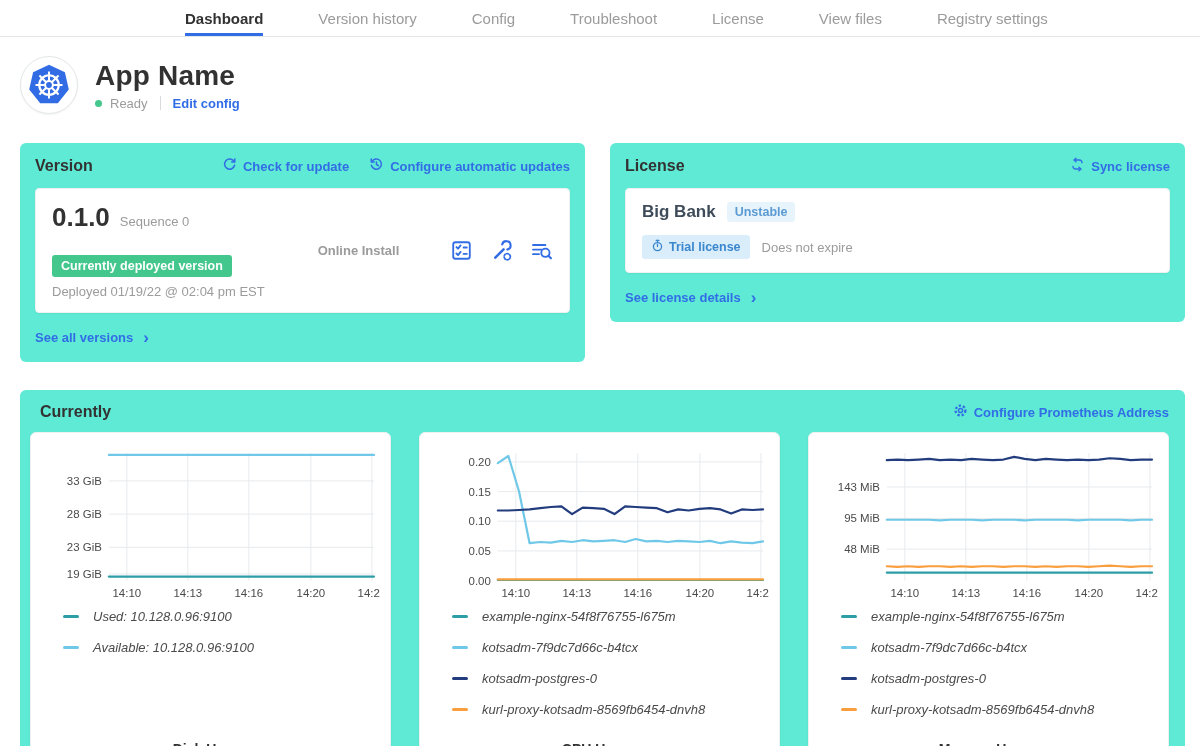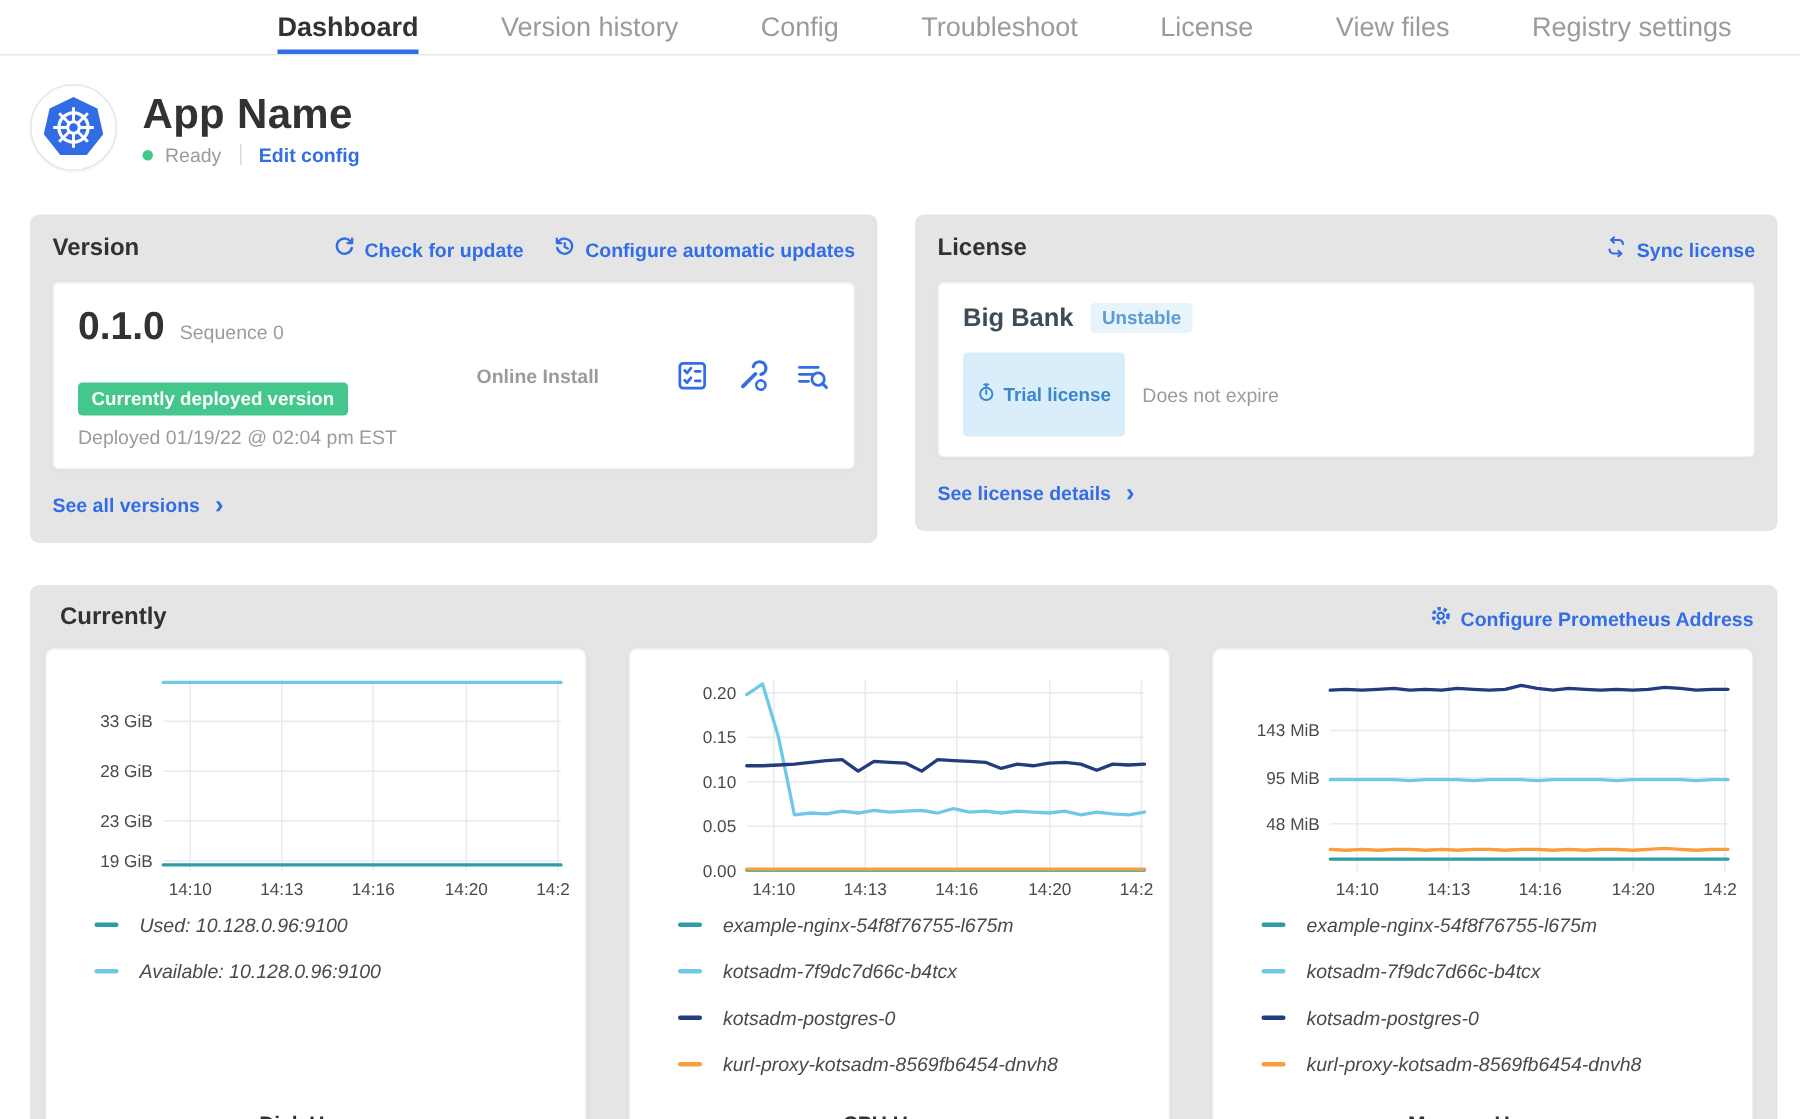--- a/index.html
+++ b/index.html
@@ -1,42 +1,42 @@
 <!DOCTYPE html>
 <html><head>
 <meta charset="utf-8">
 <style>
   * { box-sizing: border-box; margin: 0; padding: 0; }
   html,body { width: 1200px; background: #fff; font-family: "Liberation Sans", sans-serif; color: #323232; }
 
   
   .topnav { height: 37px; border-bottom: 1px solid #e5e8ea; background: #fff; }
   .topnav-inner { display: flex; gap: 55px; margin-left: 185px; height: 100%; }
-  .tab { font-size: 18px; color: #9b9b9b; display: flex; align-items: center; height: 100%;
+  .tab { font-size: 15px; color: #9b9b9b; display: flex; align-items: center; height: 100%;
          border-bottom: 3px solid transparent; padding-top: 3px; cursor: pointer; text-align: right; }
   .tab.active { color: #323232; font-weight: 700; border-bottom-color: #326de6; }
 
   
   .content { padding: 19px 15px 0 20px; }
   .app-header { display: flex; align-items: center; gap: 17px; }
   .logo-circle { width: 58px; height: 58px; border-radius: 50%; background: #fff;
                  border: 1px solid #e3e7e9; box-shadow: 0 1px 2px rgba(0,0,0,.05);
                  display: flex; align-items: center; justify-content: center; }
   .app-title { font-size: 28px; font-weight: 700; letter-spacing: .2px; }
   .status-row { display: flex; align-items: center; gap: 8px; margin-top: 4px; font-size: 13px; text-align: center; }
   .dot { width: 7px; height: 7px; border-radius: 50%; background: #44c78d; }
   .status-text { color: #9b9b9b; }
   .vdivider { width: 1px; height: 14px; background: #d7dbdd; margin: 0 4px; }
   a.blue-link { color: #326de6; font-weight: 700; font-size: 13px; text-decoration: none;
                 display: inline-flex; align-items: center; gap: 6px; cursor: pointer; }
   .chev { font-size: 17px; font-weight: 700; line-height: 1; margin-left: 4px; }
 
   
   .cards-row { display: flex; gap: 25px; margin-top: 29px; align-items: flex-start; }
-  .card { background: #e5e5e5; border-radius: 6px; padding: 14px 15px 16px 15px; }
+  .card { background: #5eead4; border-radius: 6px; padding: 14px 15px 16px 15px; }
   .version-card { width: 565px; flex: 0 0 565px; }
   .license-card { flex: 1; }
   .card-head { display: flex; align-items: center; justify-content: space-between; margin-bottom: 13px; }
   .card-head h2 { font-size: 16px; font-weight: 700; }
   .head-links { display: flex; gap: 20px; }
   .inner-card { background: #fff; border-radius: 4px; border: 1px solid #eef1f2;
                 box-shadow: 0 1px 2px rgba(0,0,0,.04); padding: 13px 16px; }
   .version-inner { display: flex; align-items: center; }
   .v-left { flex: 0 0 auto; min-width: 215px; }
   .v-num-row { display: flex; align-items: baseline; gap: 10px; }
@@ -49,21 +49,21 @@
   .v-icons { display: flex; gap: 17px; align-items: center; color: #326de6; }
   .v-icons .icon-btn { cursor: pointer; display: flex; }
   .see-link-row { margin-top: 15px; }
 
   .lic-row1 { display: flex; align-items: center; gap: 11px; }
   .lic-name { font-size: 17px; font-weight: 700; color: #3e4c59; }
   .badge-channel { background: #e8f4fb; color: #5b9bd3; font-size: 12.5px; font-weight: 600;
                    padding: 3px 8px; border-radius: 3px; }
   .lic-row2 { display: flex; align-items: center; gap: 12px; margin-top: 13px; }
   .badge-trial { background: #d9edfb; color: #3b87ce; font-size: 12.5px; font-weight: 700;
-                 padding: 20px 9px; border-radius: 3px; display: inline-flex; align-items: center; gap: 5px; }
+                 padding: 4px 9px; border-radius: 3px; display: inline-flex; align-items: center; gap: 5px; }
   .expiry { font-size: 13px; color: #9b9b9b; }
 
   
   .monitoring { margin-top: 28px; padding: 13px 16px 14px 10px; }
   .monitoring .card-head { padding-left: 10px; margin-bottom: 11px; }
   .charts-row { display: flex; gap: 28px; align-items: stretch; }
   .chart-card { flex: 1; background: #fff; border-radius: 6px; border: 1px solid #eef1f2;
                 box-shadow: 0 1px 3px rgba(0,0,0,.05); padding: 12px 10px 12px 10px;
                 display: flex; flex-direction: column; }
   .chart-svg { width: 100%; height: auto; display: block; }

